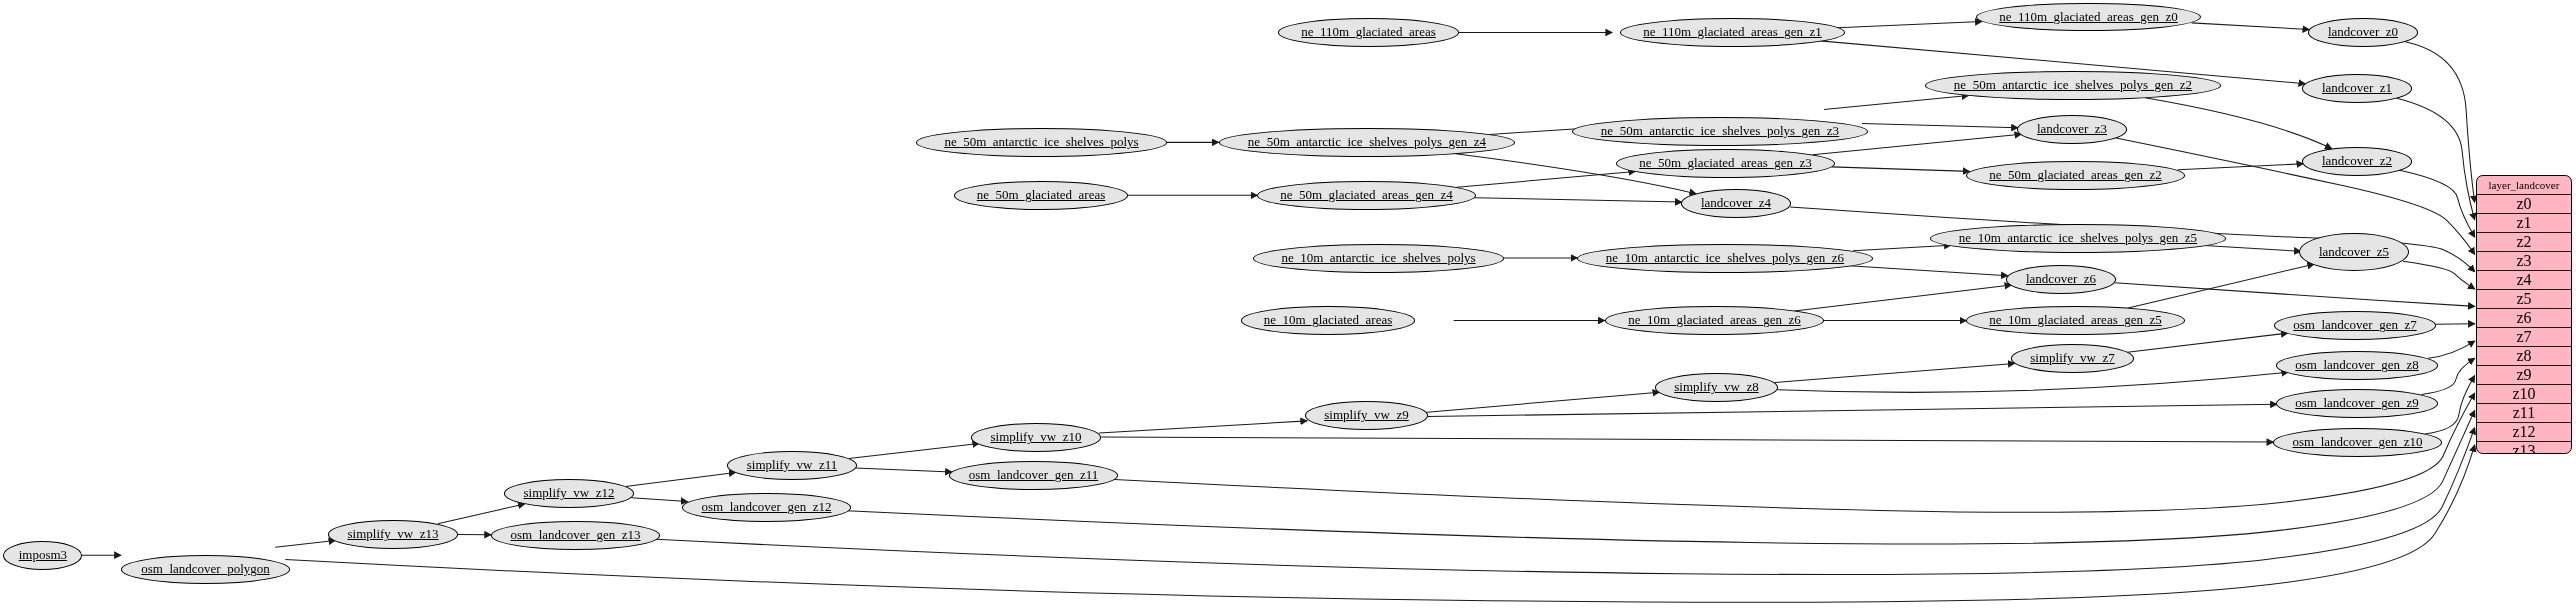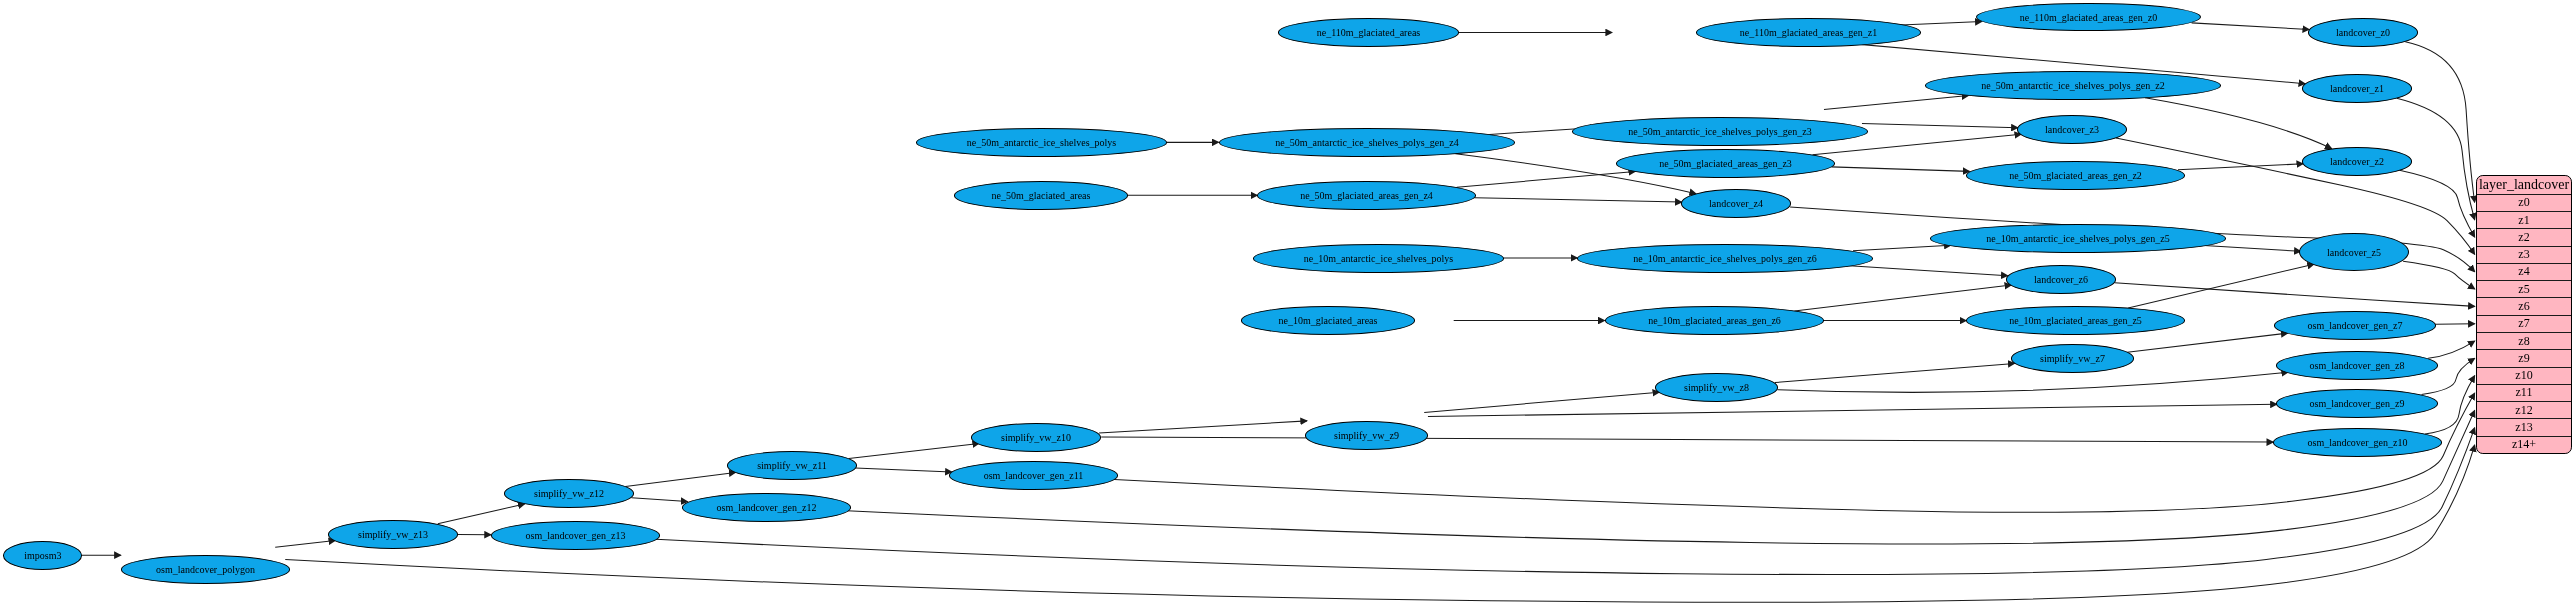--- a/index.html
+++ b/index.html
@@ -3,36 +3,37 @@
 <meta charset="utf-8">
 <style>
   html,body{margin:0;padding:0;background:#ffffff;}
   #canvas{
     position:relative;width:2576px;height:611px;background:#ffffff;
     font-family:"Liberation Serif","DejaVu Serif",serif;overflow:hidden;
   }
   #edge-layer{position:absolute;left:0;top:0;}
   .node{
     position:absolute;display:flex;align-items:center;justify-content:center;
-    background:#0ea5e9;border:1.1px solid #000000;border-radius:50%;
-    font-size:10px;color:#000000;white-space:nowrap;box-sizing:border-box;
+    background:#e5e5e5;border:1.1px solid #000000;border-radius:50%;
+    font-size:13px;color:#000000;white-space:nowrap;box-sizing:border-box;
     z-index:2;
+    text-decoration:underline;
   }
   .gtable{
     position:absolute;display:flex;flex-direction:column;
     border:1.1px solid #000000;border-radius:6.8px;box-sizing:border-box;
     overflow:hidden;z-index:2;
   }
   .thead{
     flex:0 0 17.7px;display:flex;align-items:center;justify-content:center;
-    font-size:14px;color:#000;border-bottom:1.1px solid #1a1a1a;
+    font-size:11px;color:#000;border-bottom:1.1px solid #1a1a1a;
   }
   .trow{
     flex:1;display:flex;align-items:center;justify-content:center;
-    font-size:12px;color:#000;border-bottom:1.1px solid #1a1a1a;
+    font-size:16px;color:#000;border-bottom:1.1px solid #1a1a1a;
   }
   .trow:last-child{border-bottom:none;}
 </style>
 </head>
 <body>
 
 <div id="canvas">
   <svg id="edge-layer" width="2576" height="611" viewBox="0 0 4524 1073">
     <defs>
       <marker id="arw" viewBox="0 0 10 10" refX="8.6" refY="5" markerWidth="7.5" markerHeight="7.5" orient="auto-start-reverse">
@@ -100,21 +101,21 @@
   <div id="node-layer">
       <div class="node" style="left: 3.4px; top: 541px; width: 79px; height: 28.5px;">imposm3</div>
       <div class="node" style="left: 121px; top: 555px; width: 169px; height: 28.5px; text-align: center;">osm_landcover_polygon</div>
       <div class="node" style="left: 328px; top: 520px; width: 130px; height: 28.5px;">simplify_vw_z13</div>
       <div class="node" style="left: 491px; top: 521px; width: 169px; height: 28.5px;">osm_landcover_gen_z13</div>
       <div class="node" style="left: 504px; top: 479px; width: 130px; height: 28.5px;">simplify_vw_z12</div>
       <div class="node" style="left: 682px; top: 493px; width: 169px; height: 28.5px; text-align: right;">osm_landcover_gen_z12</div>
       <div class="node" style="left: 727px; top: 451px; width: 130px; height: 28.5px; text-align: center;">simplify_vw_z11</div>
       <div class="node" style="left: 949px; top: 461px; width: 169px; height: 28.5px;">osm_landcover_gen_z11</div>
       <div class="node" style="left: 971px; top: 423px; width: 130px; height: 28.5px;">simplify_vw_z10</div>
-      <div class="node" style="left: 1305px; top: 421px; width: 123px; height: 28.5px;">simplify_vw_z9</div>
+      <div class="node" style="left: 1305px; top: 401px; width: 123px; height: 28.5px;">simplify_vw_z9</div>
       <div class="node" style="left: 1655px; top: 373px; width: 123px; height: 28.5px;">simplify_vw_z8</div>
       <div class="node" style="left: 2011px; top: 344px; width: 123px; height: 28.5px;">simplify_vw_z7</div>
       <div class="node" style="left: 2274px; top: 311px; width: 162px; height: 28.5px;">osm_landcover_gen_z7</div>
       <div class="node" style="left: 2276px; top: 351px; width: 162px; height: 28.5px;">osm_landcover_gen_z8</div>
       <div class="node" style="left: 2276px; top: 389px; width: 162px; height: 28.5px;">osm_landcover_gen_z9</div>
       <div class="node" style="left: 2273px; top: 428px; width: 169px; height: 28.5px;">osm_landcover_gen_z10</div>
       <div class="node" style="left: 1241px; top: 306px; width: 174px; height: 28.5px;">ne_10m_glaciated_areas</div>
       <div class="node" style="left: 1605px; top: 306px; width: 219px; height: 28.5px;">ne_10m_glaciated_areas_gen_z6</div>
       <div class="node" style="left: 1966px; top: 306px; width: 219px; height: 28.5px;">ne_10m_glaciated_areas_gen_z5</div>
       <div class="node" style="left: 1253px; top: 244px; width: 251px; height: 28.5px;">ne_10m_antarctic_ice_shelves_polys</div>
@@ -127,21 +128,21 @@
       <div class="node" style="left: 1616px; top: 149px; width: 219px; height: 28.5px;">ne_50m_glaciated_areas_gen_z3</div>
       <div class="node" style="left: 1966px; top: 161px; width: 219px; height: 28.5px;">ne_50m_glaciated_areas_gen_z2</div>
       <div class="node" style="left: 916px; top: 128px; width: 251px; height: 28.5px;">ne_50m_antarctic_ice_shelves_polys</div>
       <div class="node" style="left: 1219px; top: 128px; width: 296px; height: 28.5px;">ne_50m_antarctic_ice_shelves_polys_gen_z4</div>
       <div class="node" style="left: 1572px; top: 117px; width: 296px; height: 28.5px;">ne_50m_antarctic_ice_shelves_polys_gen_z3</div>
       <div class="node" style="left: 1925px; top: 71px; width: 296px; height: 28.5px;">ne_50m_antarctic_ice_shelves_polys_gen_z2</div>
       <div class="node" style="left: 1681px; top: 189px; width: 110px; height: 28.5px;">landcover_z4</div>
       <div class="node" style="left: 2017px; top: 115px; width: 110px; height: 28.5px;">landcover_z3</div>
       <div class="node" style="left: 2302px; top: 147px; width: 110px; height: 28.5px;">landcover_z2</div>
       <div class="node" style="left: 1278px; top: 18px; width: 181px; height: 28.5px;">ne_110m_glaciated_areas</div>
-      <div class="node" style="left: 1696px; top: 18px; width: 225px; height: 28.5px; text-align: center;">ne_110m_glaciated_areas_gen_z1</div>
+      <div class="node" style="left: 1620px; top: 18px; width: 225px; height: 28.5px; text-align: center;">ne_110m_glaciated_areas_gen_z1</div>
       <div class="node" style="left: 1976px; top: 2.8px; width: 225px; height: 28.5px;">ne_110m_glaciated_areas_gen_z0</div>
       <div class="node" style="left: 2308px; top: 18px; width: 110px; height: 28.5px;">landcover_z0</div>
       <div class="node" style="left: 2302px; top: 74px; width: 110px; height: 28.5px;">landcover_z1</div>
     </div>
 
   <div class="gtable" style="left: 2476px; top: 175px; width: 96px; height: 279px; background: rgb(255, 182, 193);">
     <div class="thead">layer_landcover</div>
     <div id="table-rows" style="display:flex;flex-direction:column;flex:1;">
         <div class="trow">z0</div>
         <div class="trow">z1</div>

